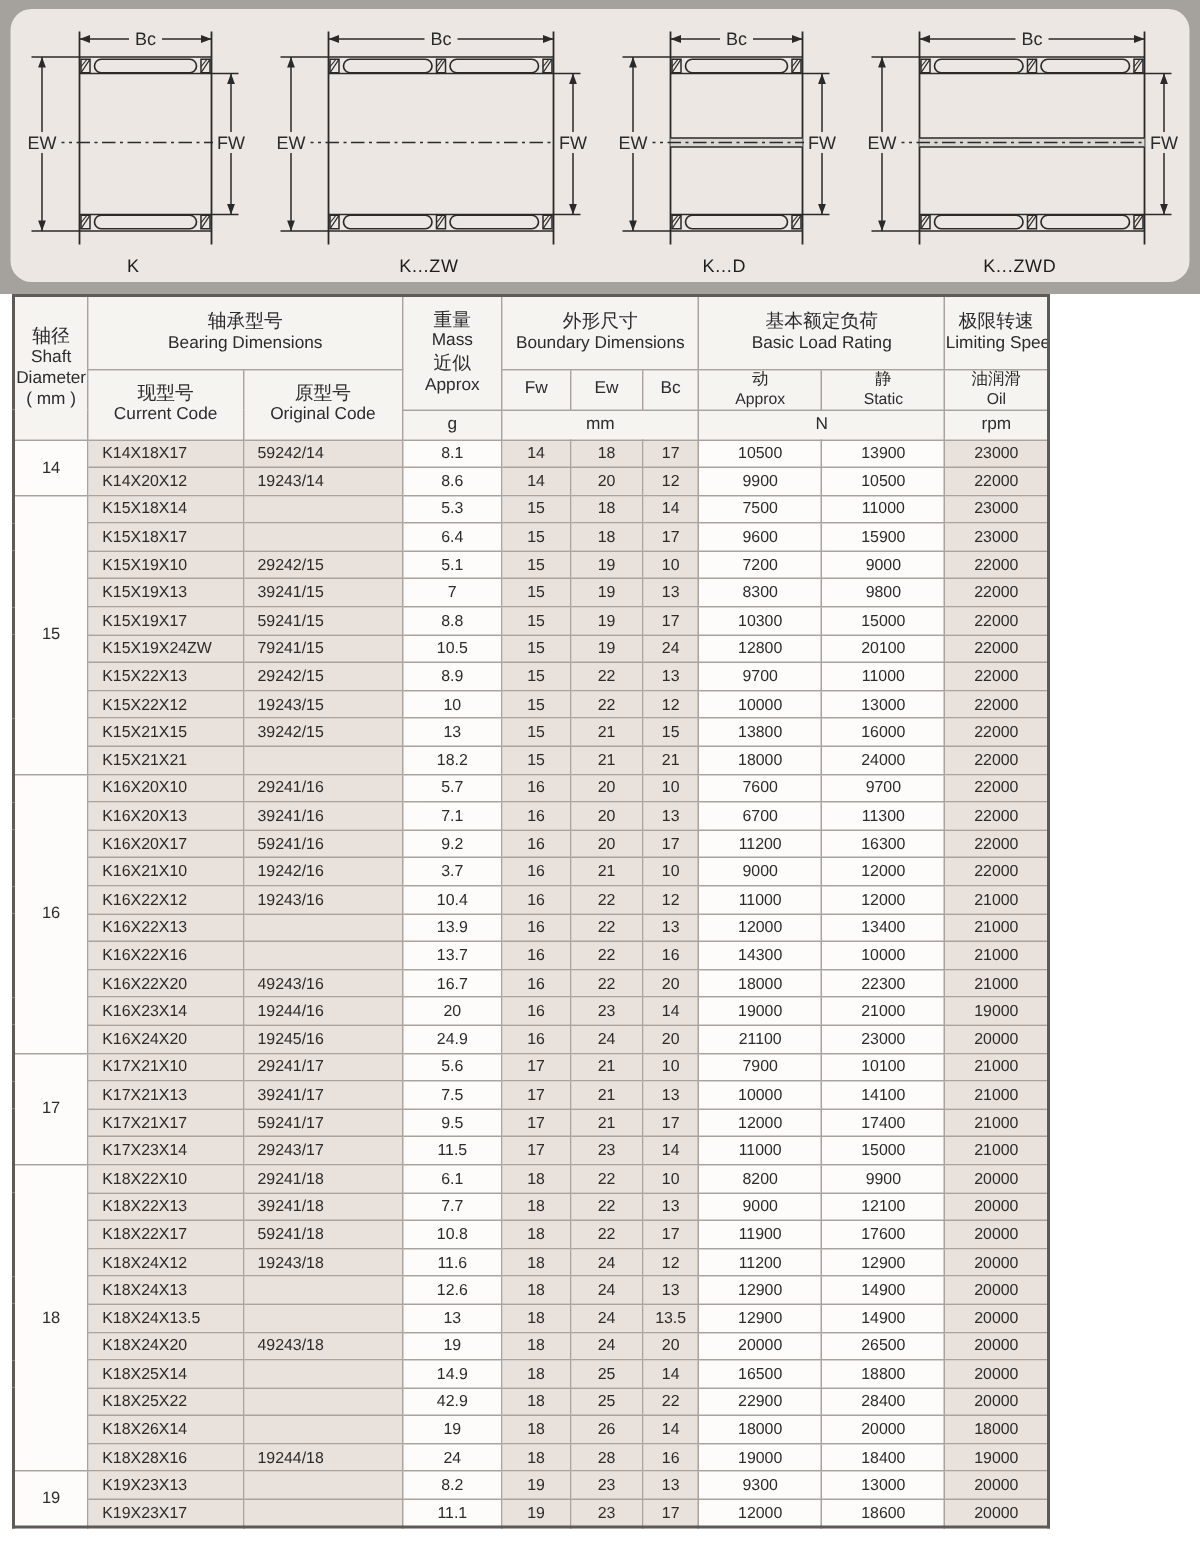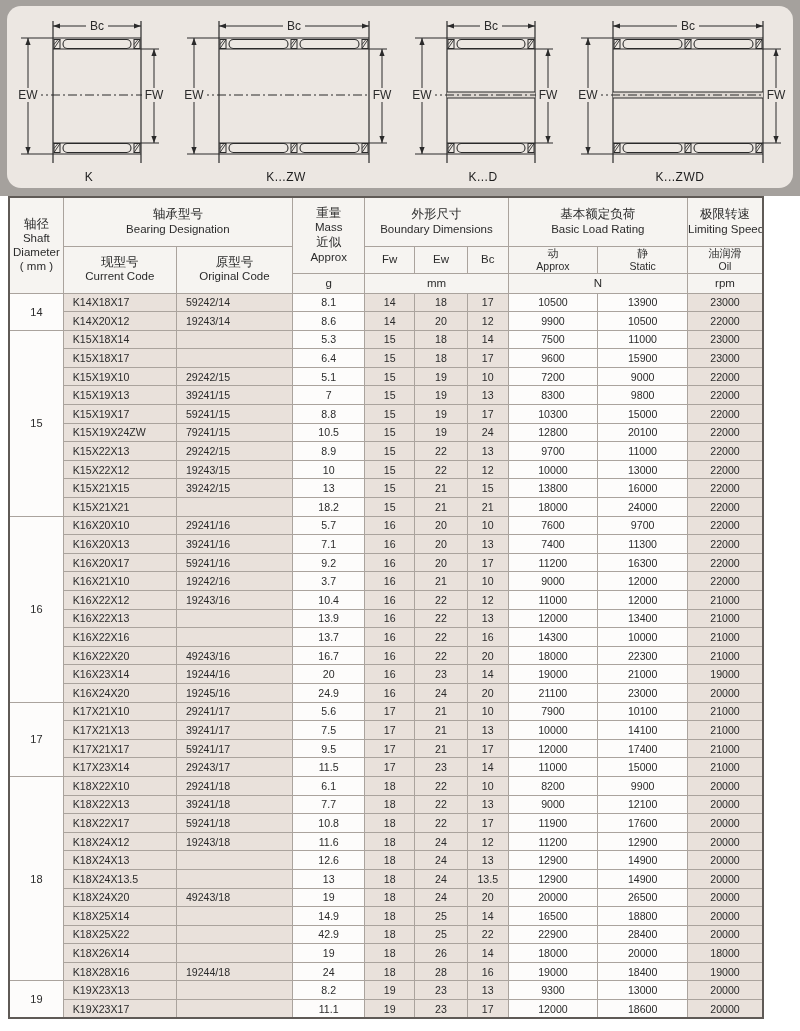--- a/index.html
+++ b/index.html
@@ -9,21 +9,21 @@
   
   .diagram-band { width:800px; height:196px; background:#a5a19d; padding:6px 7px 8px 7px; }
   .diagram-panel { width:100%; height:100%; background:#ece7e2; border-radius:14px; padding:8px 6px 2px 6px;
                    display:flex; align-items:stretch; justify-content:space-between; }
   .diagram { display:flex; flex-direction:column; align-items:center; justify-content:flex-start; }
   .diagram svg { display:block; }
   .diagram-label { font-size:12px; color:#1d1d1d; letter-spacing:.5px; margin-top:-4px; }
 
   
   .table-wrap { padding:0 8px; }
-  table.spec { width:756px; border-collapse:collapse; table-layout:fixed; }
+  table.spec { width:692px; border-collapse:collapse; table-layout:fixed; }
   table.spec th, table.spec td { border:1px solid #aaa39d; overflow:hidden; white-space:nowrap; }
   table.spec { border:2px solid #5f5a56; }
 
   
   col.c-shaft{width:7.2%} col.c-cur{width:15%} col.c-org{width:15.4%} col.c-mass{width:9.6%}
   col.c-fw{width:6.6%} col.c-ew{width:7%} col.c-bc{width:5.4%}
   col.c-dyn{width:11.9%} col.c-sta{width:11.9%} col.c-oil{width:10%}
 
   thead th { background:#f6f4f1; font-weight:normal; text-align:center; vertical-align:middle; }
   .h-zh { font-size:12.5px; display:block; line-height:1.25; }
@@ -253,21 +253,21 @@
   <thead>
     <tr class="hr1">
       <th rowspan="3">
         <span class="h-zh">轴径</span>
         <span class="h-en">Shaft</span>
         <span class="h-en">Diameter</span>
         <span class="h-en">( mm )</span>
       </th>
       <th colspan="2" class="vsep">
         <span class="h-zh">轴承型号</span>
-        <span class="h-en">Bearing Designation</span>
+        <span class="h-en">Bearing Dimensions</span>
       </th>
       <th rowspan="2" class="vsep">
         <span class="h-zh">重量</span>
         <span class="h-en">Mass</span>
         <span class="h-zh">近似</span>
         <span class="h-en">Approx</span>
       </th>
       <th colspan="3" class="vsep">
         <span class="h-zh">外形尺寸</span>
         <span class="h-en">Boundary Dimensions</span>
@@ -466,21 +466,21 @@
           <td class="bg-w">9700</td>
           <td class="bg-b vsep">22000</td>
         </tr>
         <tr>
           <td class="bg-b cell-left vsep">K16X20X13</td>
           <td class="bg-b cell-left">39241/16</td>
           <td class="bg-w vsep">7.1</td>
           <td class="bg-b vsep">16</td>
           <td class="bg-b">20</td>
           <td class="bg-b">13</td>
-          <td class="bg-w vsep">7400</td>
+          <td class="bg-w vsep">6700</td>
           <td class="bg-w">11300</td>
           <td class="bg-b vsep">22000</td>
         </tr>
         <tr>
           <td class="bg-b cell-left vsep">K16X20X17</td>
           <td class="bg-b cell-left">59241/16</td>
           <td class="bg-w vsep">9.2</td>
           <td class="bg-b vsep">16</td>
           <td class="bg-b">20</td>
           <td class="bg-b">17</td>

